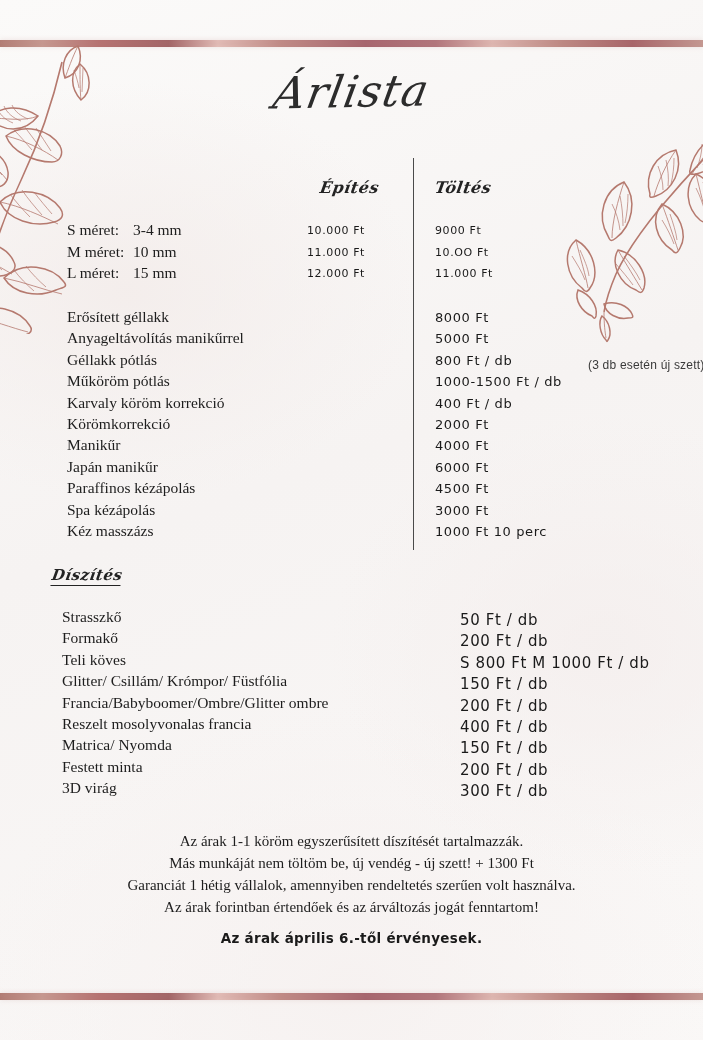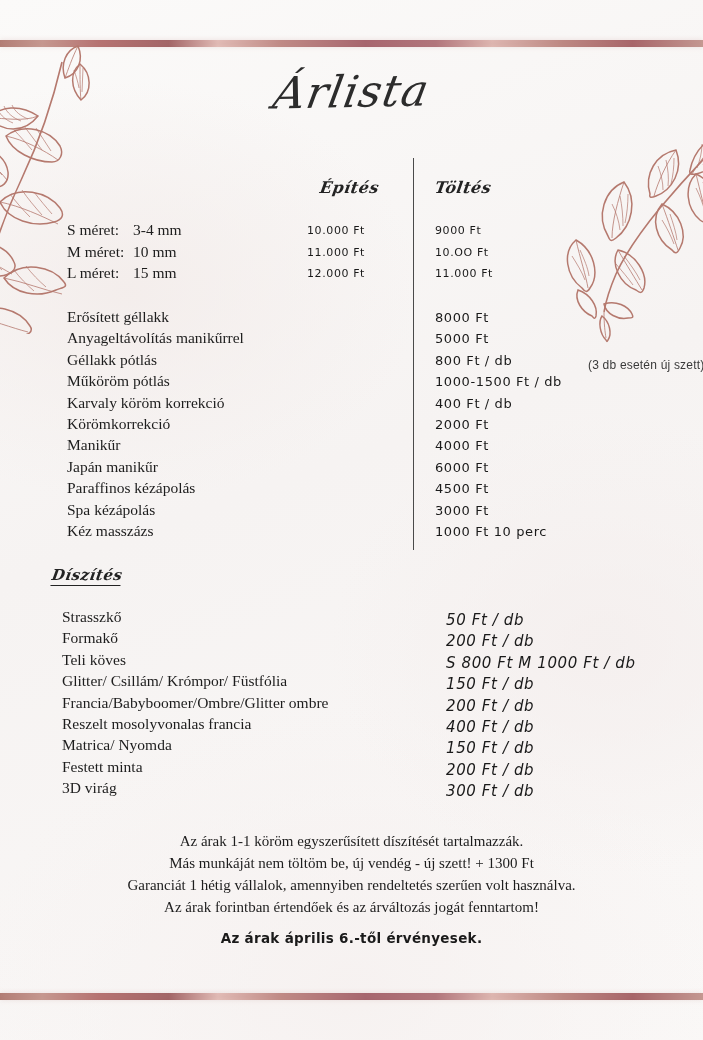--- a/index.html
+++ b/index.html
@@ -96,21 +96,21 @@
     font-size:12px;color:#3a3a3a;white-space:nowrap;letter-spacing:.2px;
   }
 
   
   #deco-title{
     position:absolute;left:52px;top:566px;font-size:15px;
     border-bottom:1.4px solid #232323;padding-bottom:1px;
   }
   #deco{position:absolute;left:50px;top:606px;}
   #deco .row{height:21.4px;line-height:21.4px;font-size:15.5px;white-space:nowrap;}
-  #deco-prices{position:absolute;left:446px;top:610px;font-style:italic;}
+  #deco-prices{position:absolute;left:460px;top:610px;}
   #deco-prices .row{height:21.4px;line-height:21.4px;font-size:15px;white-space:nowrap;}
 
   
   #footer{
     position:absolute;left:0;right:0;top:830px;text-align:center;
   }
   #footer .line{
     font-family:"Liberation Serif", serif;
     font-size:15px;line-height:22px;color:#1d1d1d;
   }

